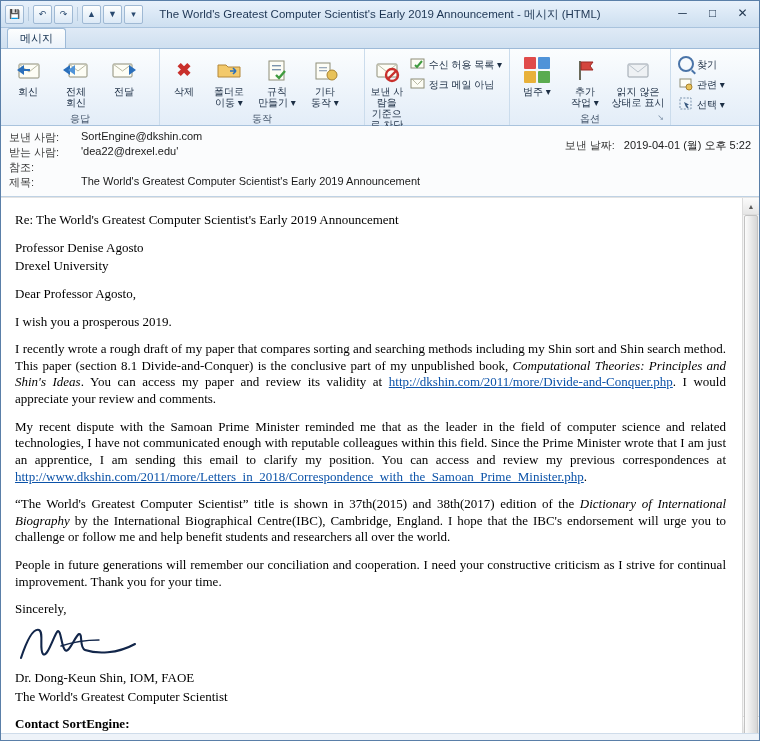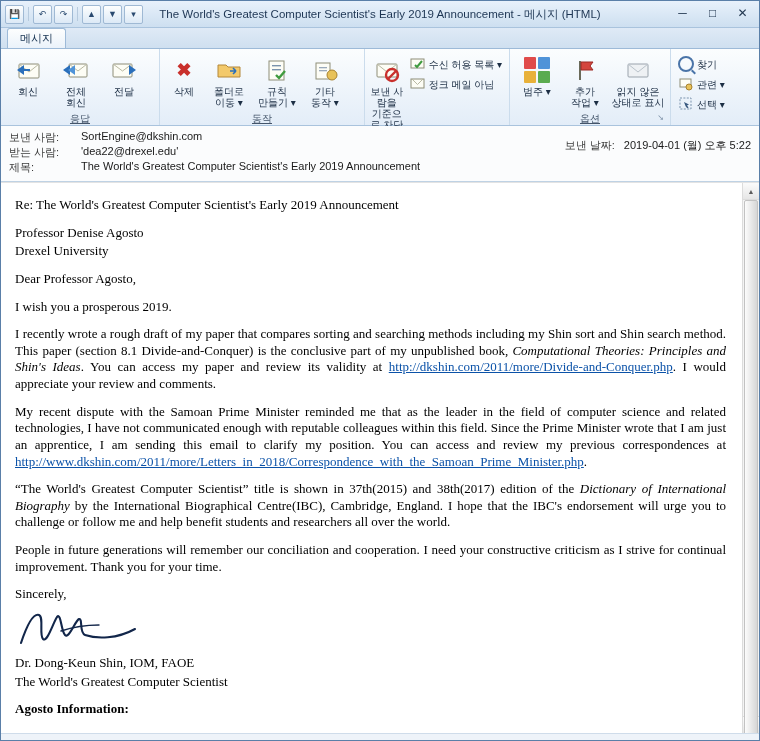--- a/index.html
+++ b/index.html
@@ -116,21 +116,20 @@
     gap: 2px;
     padding-top: 2px;
   }
   .rgroup-label {
     text-align: center;
     font-size: 10px;
     color: #44556a;
     height: 13px;
     line-height: 13px;
     position: relative;
-    text-decoration: underline;
   }
   .rgroup-label .dlg {
     position: absolute; right: 2px; bottom: 1px;
     font-size: 8px; color:#7b8fa6;
   }
   .big-btn {
     width: 46px;
     display: flex;
     flex-direction: column;
     align-items: center;
@@ -490,20 +489,24 @@
     </div>
     <div class="hdr-row">
       <span class="hdr-label">보낸 사람:</span>
       <span class="hdr-value">SortEngine@dkshin.com</span>
     </div>
     <div class="hdr-row">
       <span class="hdr-label">받는 사람:</span>
       <span class="hdr-value">'dea22@drexel.edu'</span>
     </div>
     <div class="hdr-row">
+      <span class="hdr-label">참조:</span>
+      <span class="hdr-value"></span>
+    </div>
+    <div class="hdr-row">
       <span class="hdr-label">제목:</span>
       <span class="hdr-value">The World's Greatest Computer Scientist's Early 2019 Announcement</span>
     </div>
   </div>
 
   <div class="bodywrap">
     <div class="msgbody">
       <p>Re: The World's Greatest Computer Scientist's Early 2019 Announcement</p>
       <p class="tight">Professor Denise Agosto</p>
       <p>Drexel University</p>
@@ -520,21 +523,21 @@
       <div class="signature-img">
         <svg width="135" height="44" viewBox="0 0 135 44">
           <path d="M4 38 C10 20, 16 8, 22 10 C27 12, 22 30, 26 34 C30 38, 36 18, 40 12 C44 7, 44 26, 48 30 C52 34, 58 16, 62 14 C66 13, 62 28, 68 30 C80 34, 100 34, 118 24" fill="none" stroke="#12264a" stroke-width="2.1" stroke-linecap="round"></path>
           <path d="M44 26 C56 22, 70 20, 82 20" fill="none" stroke="#12264a" stroke-width="1.4" stroke-linecap="round"></path>
         </svg>
       </div>
 
       <p class="tight sig-name">Dr. Dong-Keun Shin, IOM, FAOE</p>
       <p>The World's Greatest Computer Scientist</p>
 
-      <p class="contact-h">Agosto Information:</p>
+      <p class="contact-h">Contact SortEngine:</p>
 
     </div>
 
     <div class="scrollbar">
       <div class="sb-btn">▲</div>
       <div class="sb-track">
         <div class="sb-thumb"></div>
       </div>
       <div class="sb-btn bottom">▼</div>
     </div>

